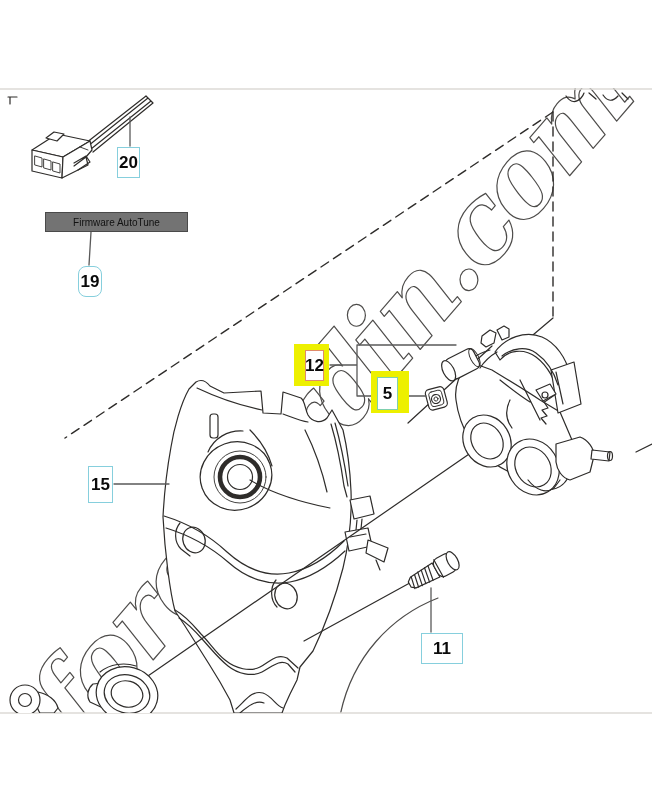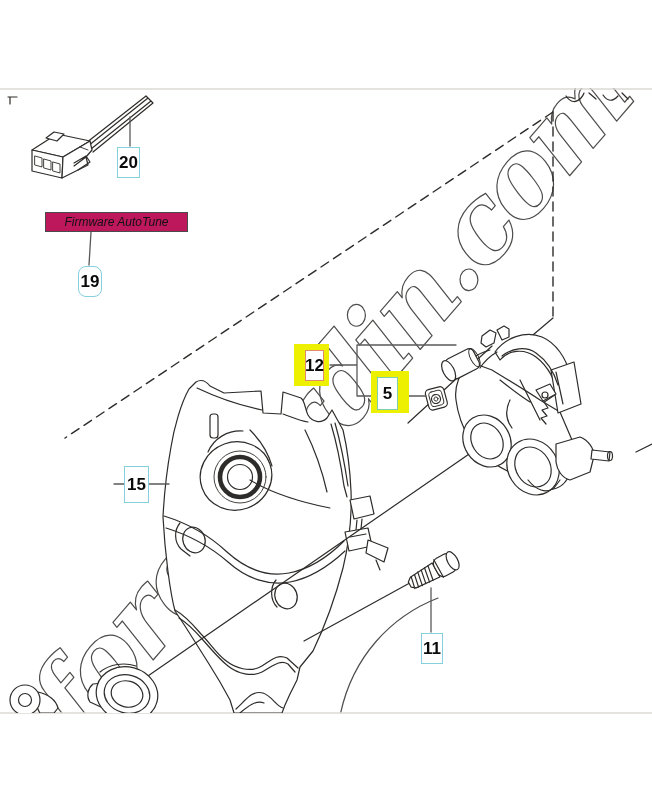--- a/index.html
+++ b/index.html
@@ -28,22 +28,22 @@
            font-size:106px;letter-spacing:-5px;stroke:none;}
   
   .callout{position:absolute;background:#fff;border:1.6px solid var(--callout_border);
            display:flex;align-items:center;justify-content:center;
            font-weight:bold;font-size:17px;color:#0a0a0a;box-sizing:border-box;cursor:pointer;}
   .hl{position:absolute;background:var(--highlight_yellow);box-sizing:border-box;cursor:pointer;}
   .hl .inner{position:absolute;background:#fff;display:flex;align-items:center;justify-content:center;
              font-weight:bold;font-size:17px;color:#0a0a0a;box-sizing:border-box;white-space:nowrap;overflow:visible;}
   .inner12{border:1.5px solid var(--selection_red);}
   .inner13{border:1.5px solid var(--selection_teal);}
-  .note{position:absolute;background:#be185d;border:1.5px solid #4a4a4a;display:flex;align-items:center;
-        justify-content:center;font-size:12px;color:#111;box-sizing:border-box;white-space:nowrap;font-style:italic;}
+  .note{position:absolute;background:#737373;border:1.5px solid #4a4a4a;display:flex;align-items:center;
+        justify-content:center;font-size:10px;color:#111;box-sizing:border-box;white-space:nowrap;}
 </style>
 </head>
 <body>
 
 <div class="stage">
 
   <svg id="art" width="652" height="800" viewBox="0 0 652 800">
     <defs>
       <clipPath id="diagClip">
           <rect x="0" y="88" width="652" height="625"></rect>
@@ -188,22 +188,22 @@
         <path class="ld" d="M431,588 V632"></path>
         <path class="ld" d="M330,365 H357 M357,345 V396 M357,345 H456 M357,396 H426"></path>
       </g>
     </g>
   </svg>
 
   <div class="note" style="left:45px;top:212px;width:143px;height:20px;">Firmware AutoTune</div>
 
   <div class="callout" style="left:117px;top:147px;width:23px;height:31px;">20</div>
   <div class="callout" style="left:78px;top:266px;width:24px;height:31px;border-radius:8px;">19</div>
-  <div class="callout" style="left:88px;top:466px;width:25px;height:37px;margin-left:36px;">15</div>
-  <div class="callout" style="left:421px;top:633px;width:22px;height:31px;">11</div>
+  <div class="callout" style="left:88px;top:466px;width:25px;height:37px;">15</div>
+  <div class="callout" style="left:421px;top:633px;width:42px;height:31px;">11</div>
 
   <div class="hl" style="left:294px;top:344px;width:35px;height:42px;">
     <div class="inner inner12" style="left:11px;top:6px;width:19px;height:31px;">12</div>
   </div>
   <div class="hl" style="left:371px;top:371px;width:38px;height:42px;">
     <div class="inner inner13" style="left:6px;top:6px;width:21px;height:33px;">5</div>
   </div>
 
 </div>
 

